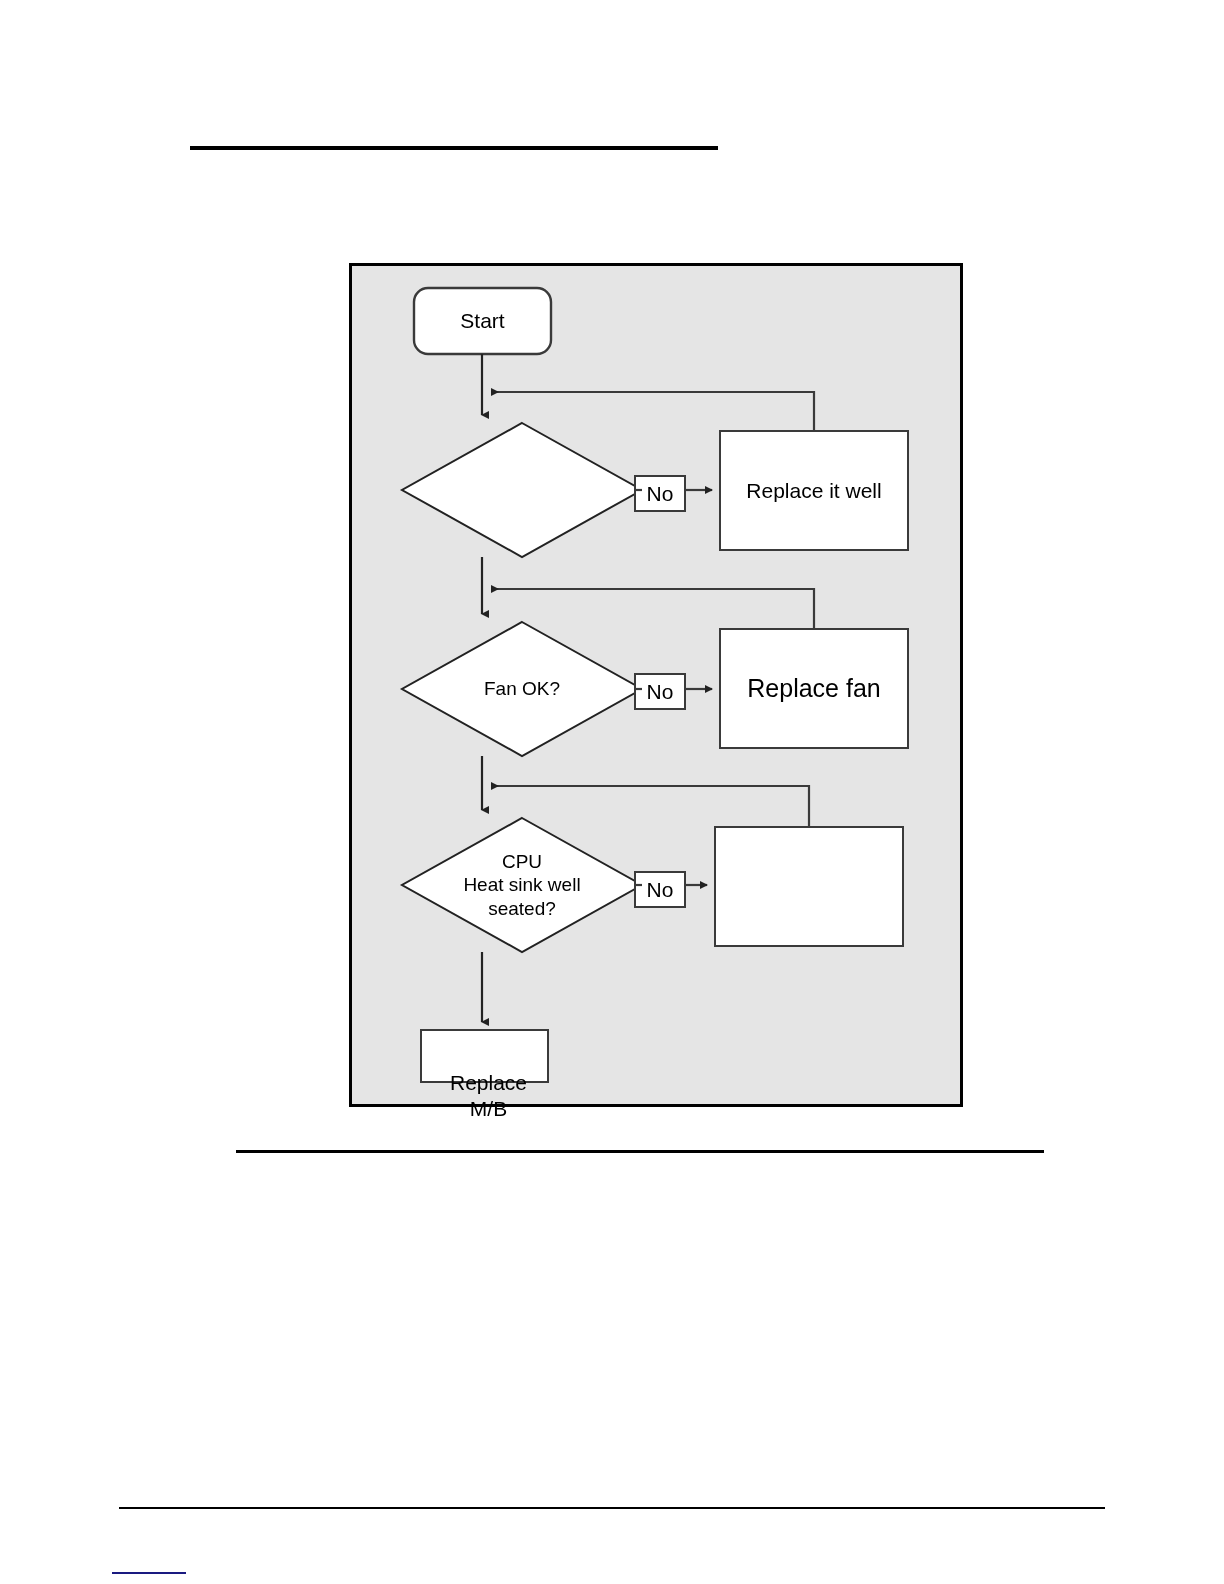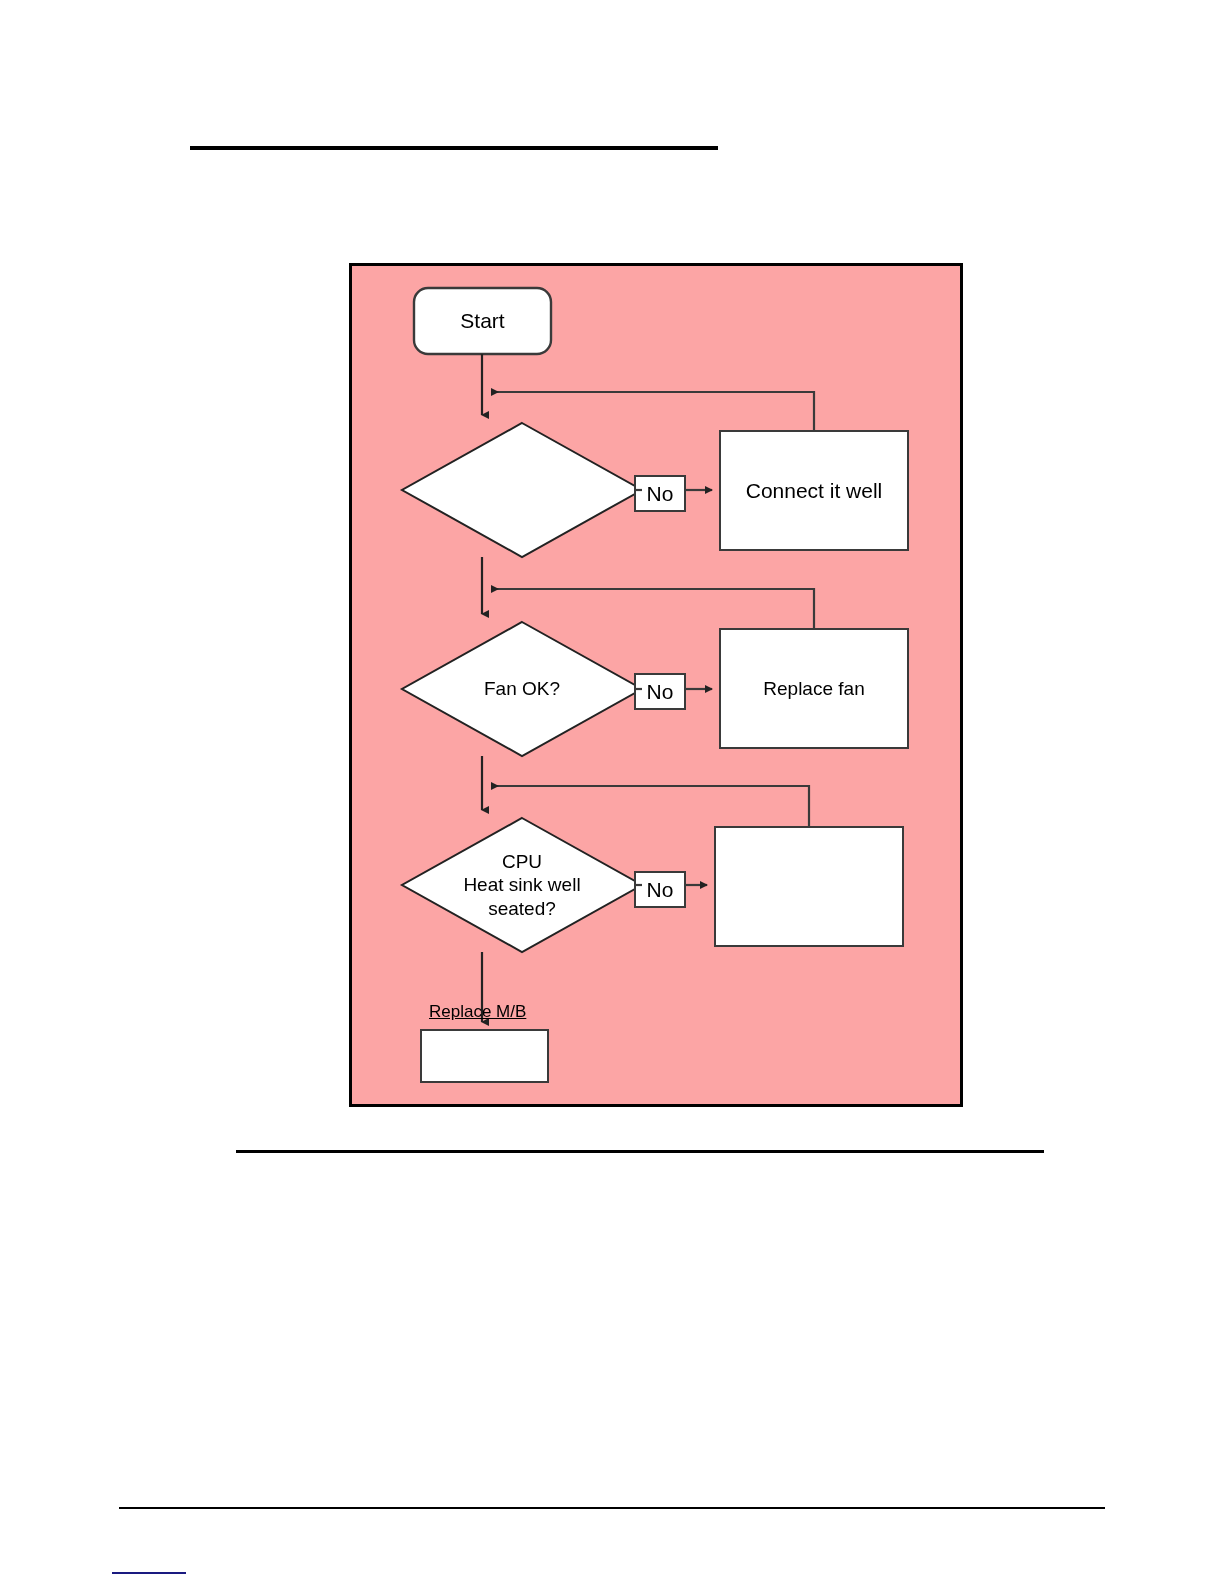--- a/index.html
+++ b/index.html
@@ -29,21 +29,21 @@
 
   
   #chart-frame {
     position: absolute;
     left: 349px;
     top: 263px;
     width: 614px;
     height: 844px;
     border: 3px solid #000000;
     box-sizing: border-box;
-    background: #fca5a5;
+    background: #e5e5e5;
   }
 
   
   #chart-svg {
     position: absolute;
     left: 0;
     top: 0;
     width: 570px;
     height: 844px;
     display: block;
@@ -63,24 +63,24 @@
     white-space: pre-line;
   }
 
   .lbl-start      { left: 62px;  top: 22px;  width: 137px; height: 66px;  font-size: 21px; }
 
   .lbl-d1         { left: 50px;  top: 157px; width: 240px; height: 134px; font-size: 19px; }
   .lbl-d2         { left: 50px;  top: 356px; width: 240px; height: 134px; font-size: 19px; }
   .lbl-d3         { left: 50px;  top: 552px; width: 240px; height: 134px; font-size: 19px; }
 
   .lbl-a1         { left: 368px; top: 165px; width: 188px; height: 119px; font-size: 21px; }
-  .lbl-a2         { left: 368px; top: 363px; width: 188px; height: 119px; font-size: 19px; }
+  .lbl-a2         { left: 368px; top: 363px; width: 188px; height: 119px; font-size: 25px; }
   .lbl-a3         { left: 363px; top: 561px; width: 188px; height: 119px; font-size: 21px; }
 
-  .lbl-end        { left: 69px;  top: 720px; width: 127px; height: 52px;  font-size: 17px; justify-content: flex-start; padding-left: 8px; box-sizing: border-box; text-decoration: underline; }
+  .lbl-end        { left: 69px;  top: 804px; width: 127px; height: 52px;  font-size: 21px; justify-content: flex-start; padding-left: 8px; box-sizing: border-box; }
 
   .lbl-no1        { left: 283px; top: 210px; width: 50px;  height: 35px;  font-size: 21px; }
   .lbl-no2        { left: 283px; top: 408px; width: 50px;  height: 35px;  font-size: 21px; }
   .lbl-no3        { left: 283px; top: 606px; width: 50px;  height: 35px;  font-size: 21px; }
 </style>
 </head>
 <body>
 
 <div class="rule" id="rule-top"></div>
 <div class="rule" id="rule-mid"></div>
@@ -146,21 +146,21 @@
     </g>
   </svg>
 
   <div class="node-label lbl-start">Start</div>
 
   <div class="node-label lbl-d2">Fan OK?</div>
   <div class="node-label lbl-d3">CPU
 Heat sink well
 seated?</div>
 
-  <div class="node-label lbl-a1">Connect it well</div>
+  <div class="node-label lbl-a1">Replace it well</div>
   <div class="node-label lbl-a2">Replace fan</div>
 
   <div class="node-label lbl-end">Replace M/B</div>
 
   <div class="node-label lbl-no1">No</div>
   <div class="node-label lbl-no2">No</div>
   <div class="node-label lbl-no3">No</div>
 
 </div>
 

